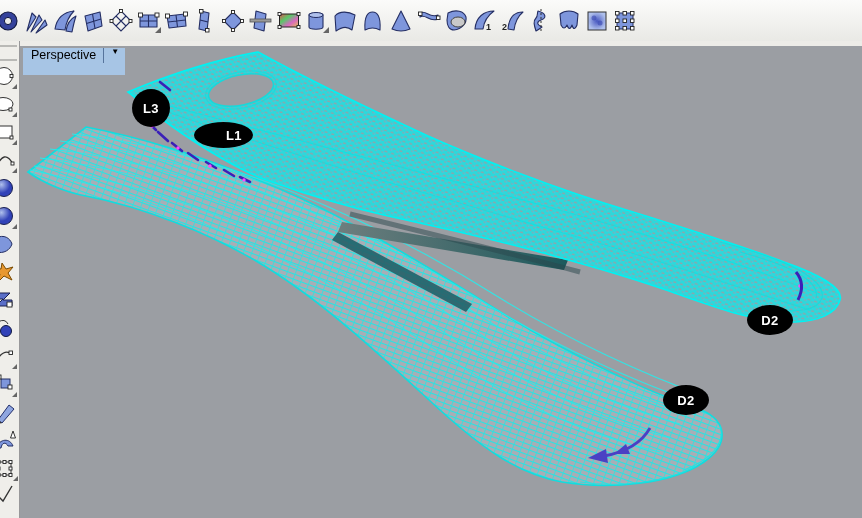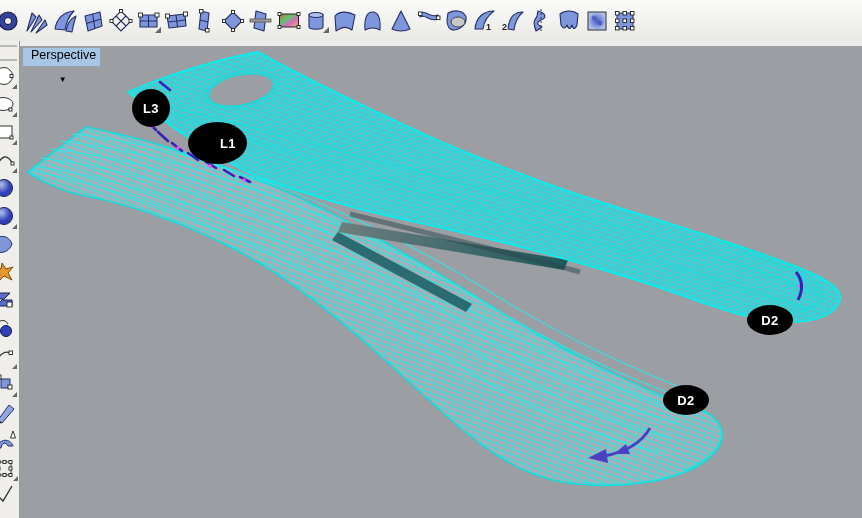--- a/index.html
+++ b/index.html
@@ -36,35 +36,34 @@
   }
   .grip{height:12px;margin:4px 2px 2px 0;border-top:2px solid #B9B9B6;border-bottom:2px solid #B9B9B6;}
   .sbtn{width:19px;height:28px;position:relative;display:flex;align-items:center;}
   .sbtn svg{display:block;}
   
   .viewport{
     position:absolute;left:20px;top:5px;right:0;bottom:0;
     background:#9B9EA3;overflow:hidden;
   }
   .vp-tab{
-    position:absolute;left:3px;top:2px;height:18px;z-index:5;
+    position:absolute;left:3px;top:2px;height:27px;z-index:5;
     background:#A7C5E5;color:#000;font-size:12.5px;
-    display:flex;align-items:center;padding:0 4px 0 8px;gap:7px;
+    display:flex;padding:0 4px 0 8px;gap:7px;
     cursor:default;
-    flex-direction:column;
   }
   .vp-tab .sep{width:1px;height:15px;background:#56749C;}
   .vp-tab .dd{font-size:8px;line-height:1;color:#000;padding-right:2px;}
   .slabel{
     position:absolute;z-index:6;background:#000;color:#fff;
     font-weight:bold;font-size:13px;border-radius:50%;
     display:flex;align-items:center;justify-content:center;letter-spacing:.5px;
   }
   .slabel.l3{left:112px;top:43px;width:38px;height:38px;}
-  .slabel.l1{left:168px;top:76px;width:38px;height:42px;padding-left:21px;}
+  .slabel.l1{left:174px;top:76px;width:38px;height:26px;padding-left:21px;}
   .slabel.d2a{left:727px;top:259px;width:46px;height:30px;}
   .slabel.d2b{left:643px;top:339px;width:46px;height:30px;}
   .scene-svg{position:absolute;left:0;top:0;}
 </style>
 </head>
 <body>
 
 <div class="toolbar">
   <div class="tbtn">
     <svg width="26" height="28" viewBox="0 0 26 28">

